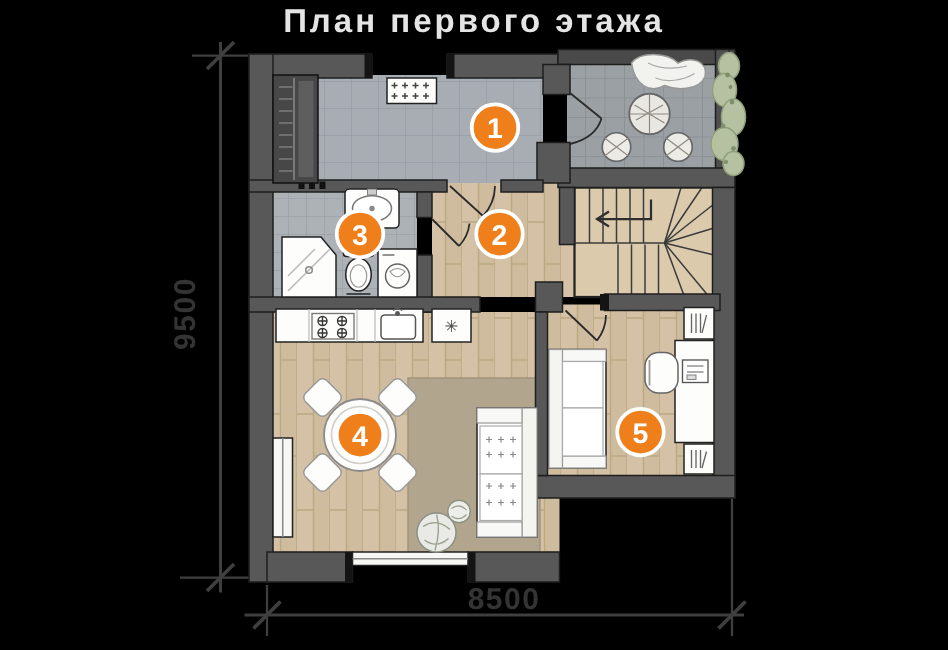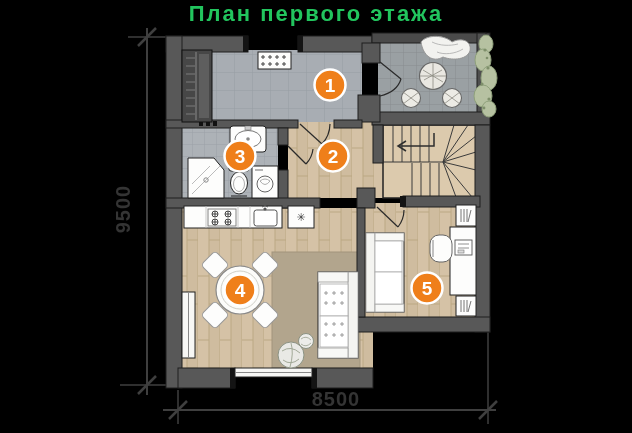--- a/index.html
+++ b/index.html
@@ -1,19 +1,19 @@
 <!DOCTYPE html>
 <html><head>
 <meta charset="utf-8">
 <style>
   html,body{margin:0;padding:0;background:#000;}
   .stage{position:relative;width:632px;height:433px;background:#000;overflow:hidden;
          font-family:"Liberation Sans",sans-serif;}
   .title{position:absolute;left:0;top:1px;width:100%;text-align:center;
-         color:#22c55e;font-size:22px;font-weight:700;letter-spacing:2px;}
+         color:#e5e5e5;font-size:22px;font-weight:700;letter-spacing:2px;}
   svg text{font-family:"Liberation Sans",sans-serif;}
   .dimtext{fill:#343434;font-size:20px;font-weight:700;letter-spacing:1px;}
   .markertext{fill:#ffffff;font-size:19px;font-weight:700;text-anchor:middle;}
 </style>
 </head>
 <body>
 
 <div class="stage">
   <div class="title">План первого этажа</div>
 

